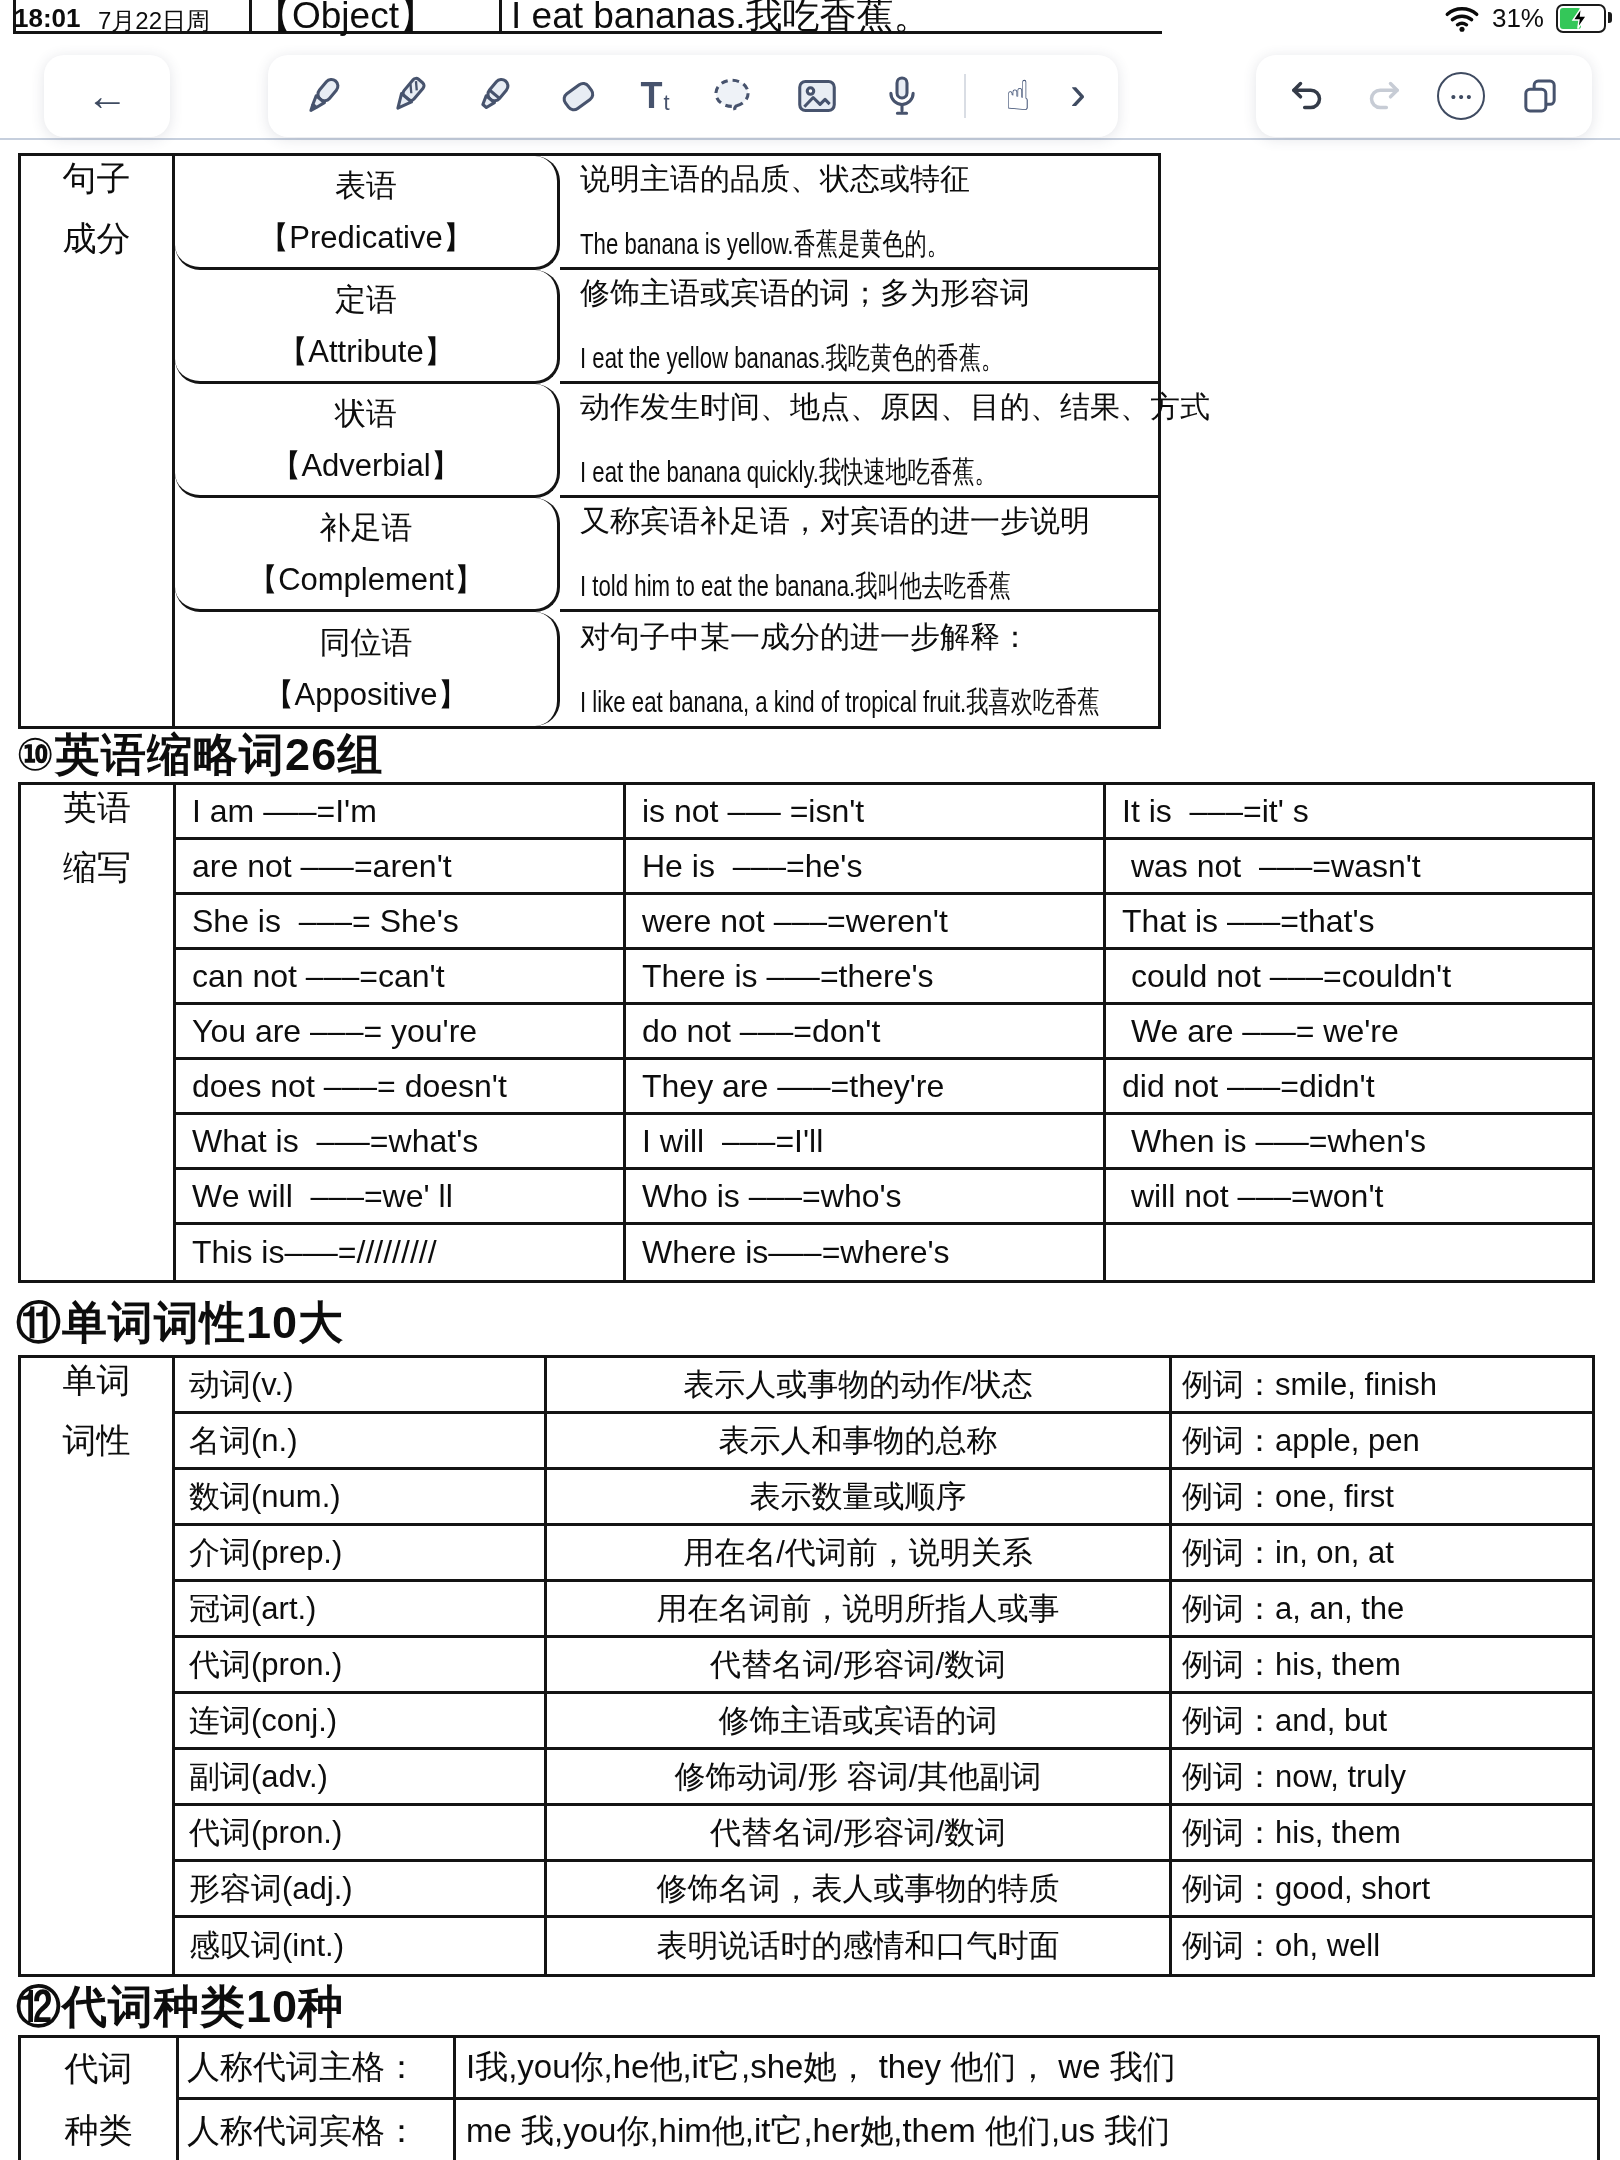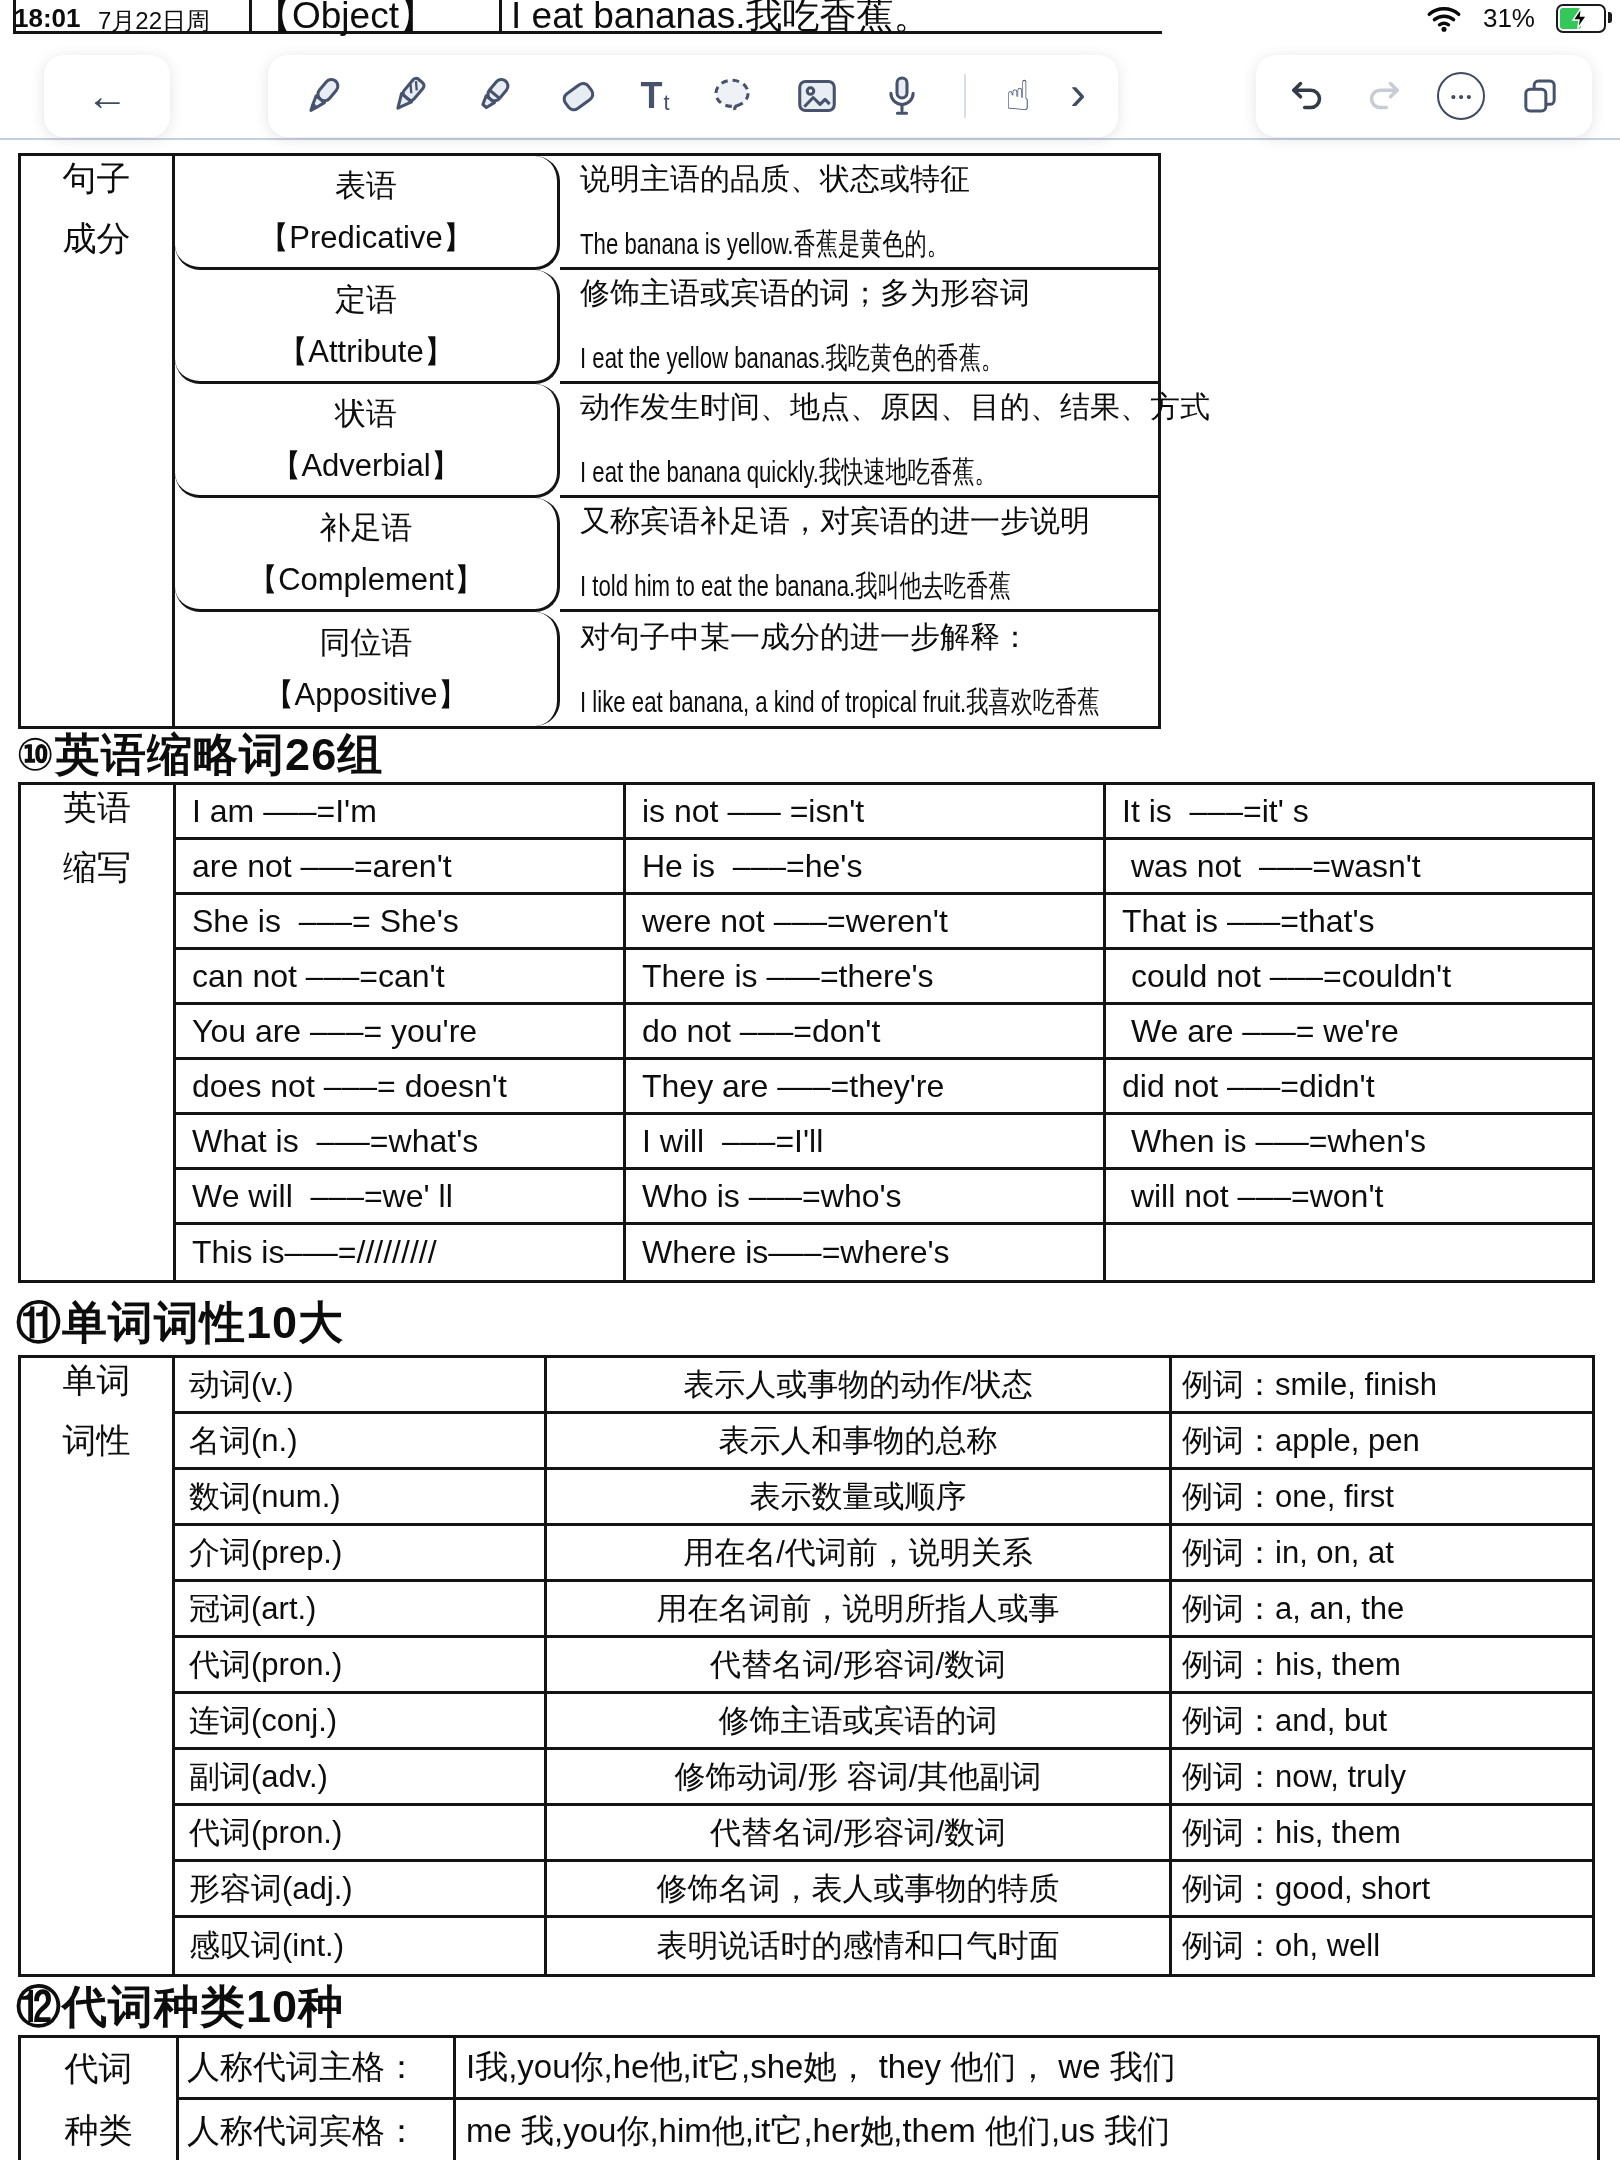--- a/index.html
+++ b/index.html
@@ -5,21 +5,21 @@
   html,body{margin:0;padding:0;}
   body{
     width:1620px;height:2160px;position:relative;overflow:hidden;
     background:#ffffff;color:#0d0d0d;
     font-family:"Liberation Sans","DejaVu Sans",sans-serif;
   }
   
   .statusbar{position:absolute;left:0;top:0;width:100%;height:42px;z-index:40;}
   .sb-time{position:absolute;left:14px;top:3px;font-size:26px;font-weight:600;}
   .sb-date{position:absolute;left:98px;top:5px;font-size:24px;}
-  .sb-right{position:absolute;right:14px;top:3px;display:flex;align-items:center;gap:21px;}
+  .sb-right{position:absolute;right:14px;top:3px;display:flex;align-items:center;gap:12px;}
   .sb-pct{font-size:26px;}
   .batt{position:relative;width:46px;height:25px;border:2.5px solid #1a1a1a;border-radius:7px;display:inline-block;}
   .bfill{position:absolute;left:2px;top:2px;bottom:2px;width:46%;background:#34c759;border-radius:3px;}
   .bolt{position:absolute;left:9px;top:0px;width:26px;height:24px;}
   .bnub{position:absolute;right:-8px;top:6px;width:4.5px;height:11px;background:#1a1a1a;border-radius:0 3px 3px 0;}
   
   .toprow{position:absolute;left:13px;top:0;width:1149px;height:31px;border-bottom:3.5px solid #141414;z-index:10;overflow:visible;}
   .toprow .v{position:absolute;top:0;width:3px;height:31px;background:#141414;}
   .toprow-label{position:absolute;left:242px;top:-9px;font-size:37px;white-space:nowrap;}
   .toprow-example{position:absolute;left:498px;top:-9px;font-size:37px;white-space:nowrap;}

